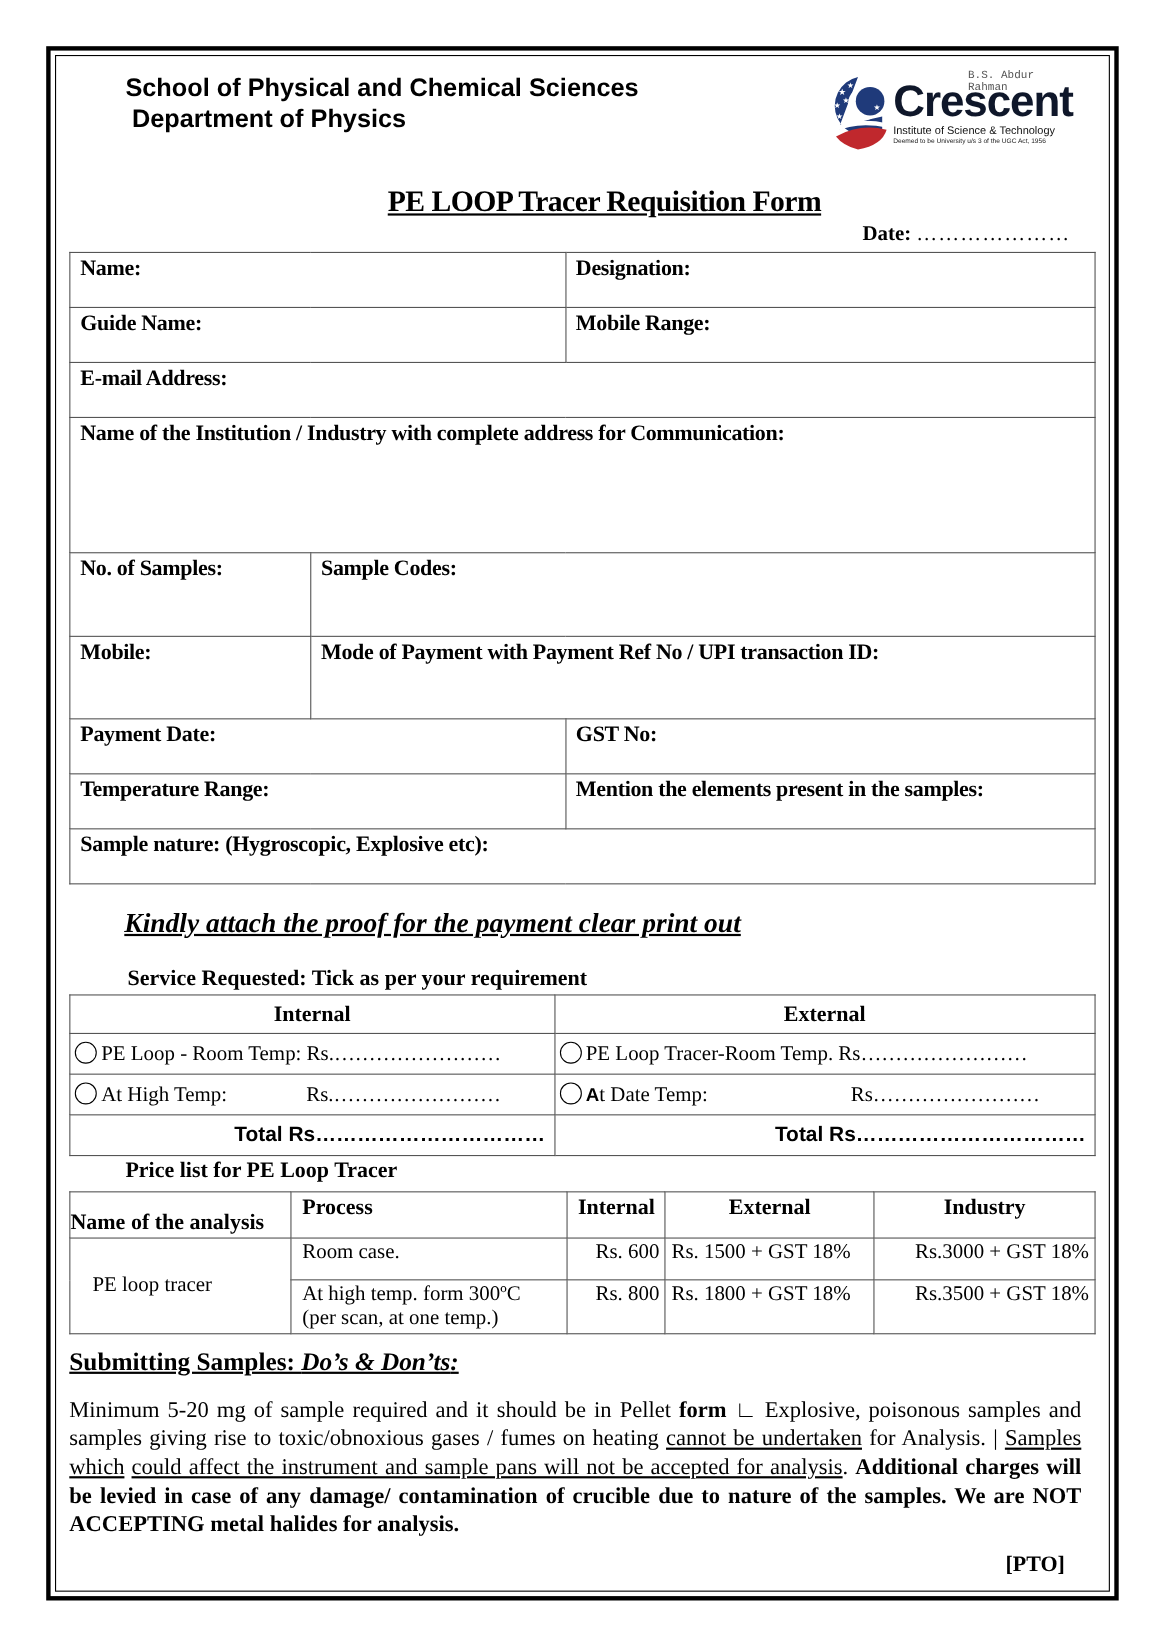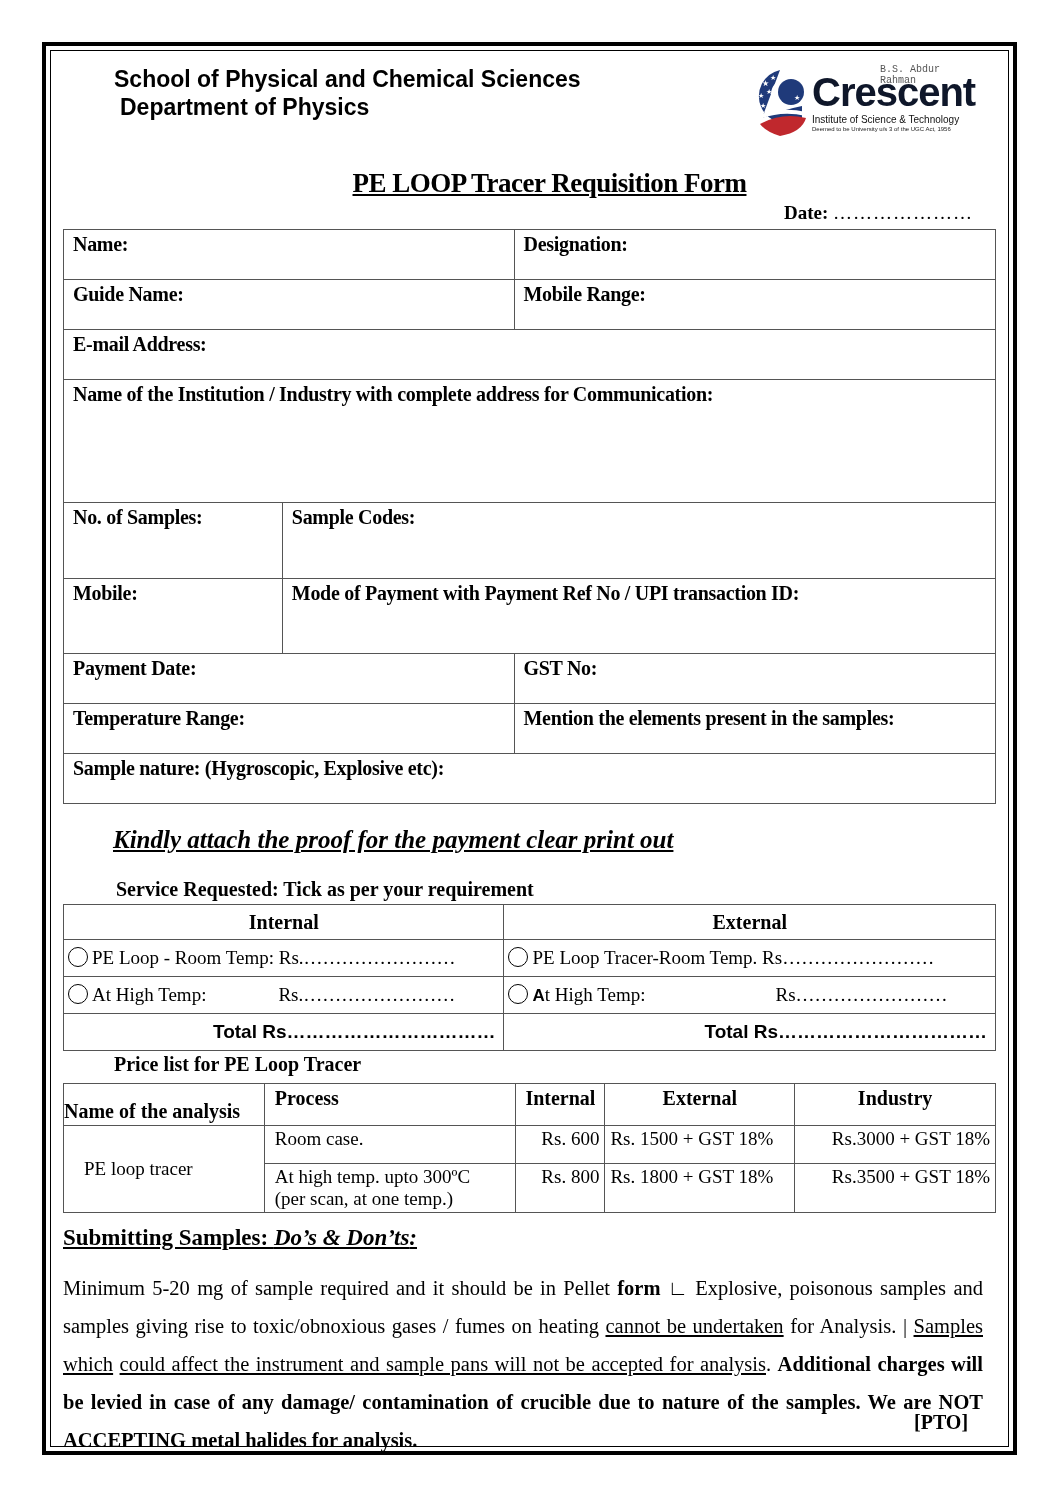--- a/index.html
+++ b/index.html
@@ -26,21 +26,21 @@
   .svc-table th { font-size:20px; height:34px; vertical-align:middle; }
   .svc-table td { font-size:19px; height:36px; vertical-align:middle; padding:0 4px; white-space:nowrap; }
   .radio { display:inline-block; width:18px; height:18px; border:1.2px solid #000; border-radius:50%; vertical-align:-3px; margin-right:4px; }
   .total { font-family:"Liberation Sans", sans-serif; font-weight:bold; font-size:16px; text-align:right; padding-right:8px !important; }
   .price-title { position:absolute; left:114px; top:1053px; font-size:20px; font-weight:bold; }
   .price-table { left:63px; top:1083px; width:933px; }
   .price-table th { font-size:20px; height:36px; vertical-align:top; padding-top:3px; }
   .price-table td { font-size:19px; padding:2px 5px; }
   .right { text-align:right; }
   .sub-title { position:absolute; left:63px; top:1225px; font-size:23px; font-weight:bold; text-decoration:underline; }
-  .para { position:absolute; left:63px; top:1269px; width:920px; font-size:20.5px; line-height:38px; text-align:justify; }
+  .para { position:absolute; left:63px; top:1269px; width:920px; font-size:20.5px; line-height:26px; text-align:justify; }
   .u { text-decoration:underline; }
   .b { font-weight:bold; }
   .pto { position:absolute; left:914px; top:1411px; font-size:20px; font-weight:bold; }
 </style>
 </head>
 <body>
 
 <div class="frame-outer"></div>
 <div class="frame-inner"></div>
 
@@ -155,21 +155,21 @@
       <tr>
     <th>Internal</th>
     <th>External</th>
   </tr>
   <tr>
     <td><span class="radio"></span><span>PE Loop - Room Temp: Rs.……………………</span></td>
     <td><span class="radio"></span><span>PE Loop Tracer-Room Temp. Rs……………………</span></td>
   </tr>
   <tr>
     <td><span class="radio"></span><span>At High Temp:</span><span style="display:inline-block;width:72px"></span><span>Rs.……………………</span></td>
-    <td><span class="radio"></span><span style="font-family:'Liberation Sans',sans-serif;font-weight:bold;font-size:17px">A</span><span>t High Temp:</span><span style="display:inline-block;width:130px"></span><span>Rs……………………</span></td>
+    <td><span class="radio"></span><span style="font-family:'Liberation Sans',sans-serif;font-weight:bold;font-size:17px">A</span><span>t Date Temp:</span><span style="display:inline-block;width:130px"></span><span>Rs……………………</span></td>
   </tr>
   <tr>
     <td class="total">Total Rs……………………………</td>
     <td class="total">Total Rs……………………………</td>
   </tr>
 </tbody>
   </table>
 
 <div class="price-title">Price list for PE Loop Tracer</div>
 
@@ -191,21 +191,21 @@
   </tr>
   <tr style="height:38px">
     <td rowspan="2" style="vertical-align:middle;padding-left:20px">PE loop tracer</td>
     <td style="padding-left:10px">Room case.</td>
     <td class="right">Rs. 600</td>
     <td>Rs. 1500 + GST 18%</td>
     <td class="right">Rs.3000 + GST 18%</td>
   </tr>
   <tr style="height:48px">
     <td style="padding-left:10px;line-height:22px">
-          <div>At high temp. upto 300ºC</div>
+          <div>At high temp. form 300ºC</div>
           <div>(per scan, at one temp.)</div>
         </td>
     <td class="right">Rs. 800</td>
     <td>Rs. 1800 + GST 18%</td>
     <td class="right">Rs.3500 + GST 18%</td>
   </tr>
 </tbody>
   </table>
 
 <div class="sub-title"><span>Submitting Samples: </span><i>Do’s &amp; Don’ts</i><i>:</i></div>

